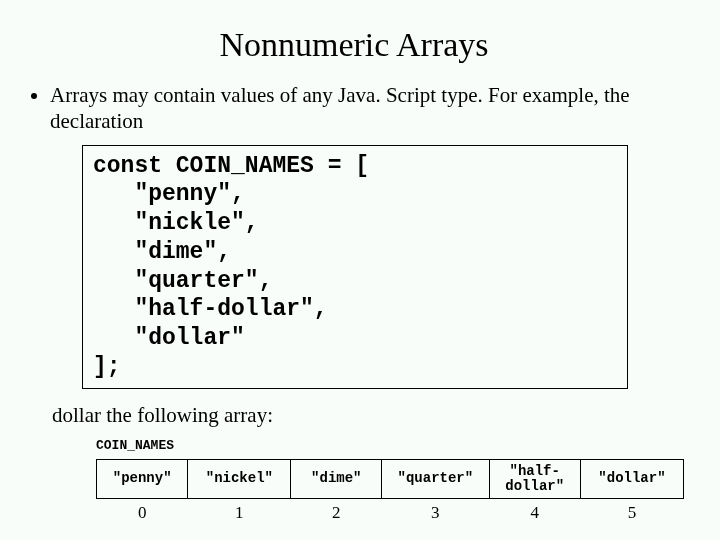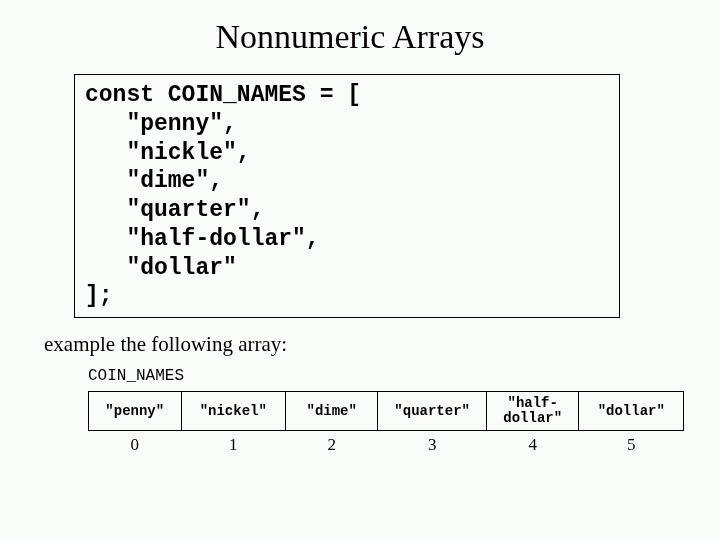--- a/index.html
+++ b/index.html
@@ -8,21 +8,22 @@
     width: 720px;
     height: 540px;
     background: #f9fdf9;
     font-family: "Times New Roman", Times, serif;
     color: #000;
   }
   .slide {
     box-sizing: border-box;
     width: 720px;
     height: 416px;
-    padding: 10px 36px 0 16px;
+    padding: 10px 36px 0 24px;
+    margin-top: 8px;
   }
   .title {
     text-align: center;
     font-size: 34px;
     margin: 8px 0 18px 0;
     font-weight: normal;
   }
   ul.bullets {
     margin: 0 0 10px 0;
     padding-left: 26px;
@@ -42,22 +43,22 @@
     font-weight: bold;
     line-height: 1.25;
     white-space: pre;
   }
   .followup {
     font-size: 21px;
     margin: 0 0 10px 28px;
   }
   .array-label {
     font-family: "Courier New", Courier, monospace;
-    font-weight: normal;
-    font-size: 16px;
+    font-weight: bold;
+    font-size: 13px;
     margin-left: 72px;
     margin-bottom: 6px;
   }
   .array-table-wrap {
     margin-left: 72px;
   }
   table.arr {
     border-collapse: collapse;
   }
   table.arr td.cell {
@@ -85,31 +86,34 @@
   .w4 { width: 84px; }
   .w5 { width: 96px; }
 </style>
 </head>
 <body>
 
 <div class="slide">
 
   <h1 class="title">Nonnumeric Arrays</h1>
 
+  <ul class="bullets">
+    <li>Arrays may contain values of any Java. Script type.  For example, the declaration</li>
+  </ul>
 
   <div class="code-box">const COIN_NAMES = [
    "penny",
    "nickle",
    "dime",
    "quarter",
    "half-dollar",
    "dollar"
 ];</div>
 
-  <div class="followup">example the following array:</div>
+  <div class="followup">dollar the following array:</div>
 
   <div class="array-label">COIN_NAMES</div>
 
   <div class="array-table-wrap">
     <table class="arr">
       <tbody>
           <tr>
         <td class="cell w0">"penny"</td>
         <td class="cell w1">"nickel"</td>
         <td class="cell w2">"dime"</td>

